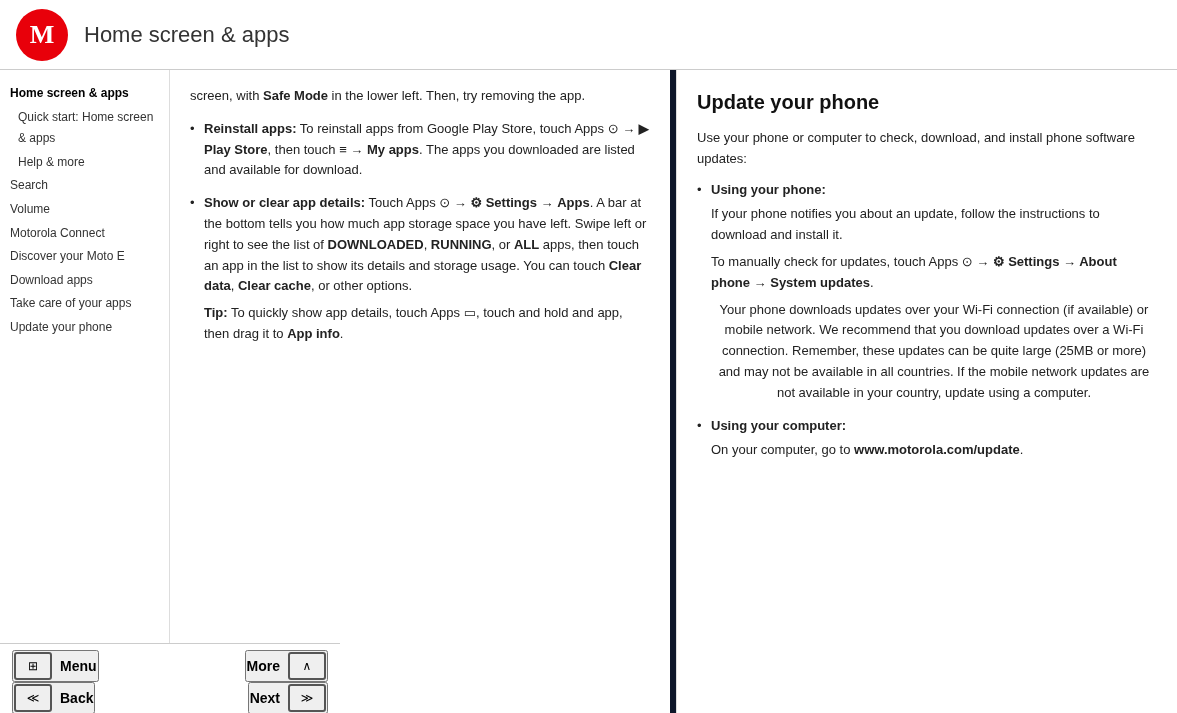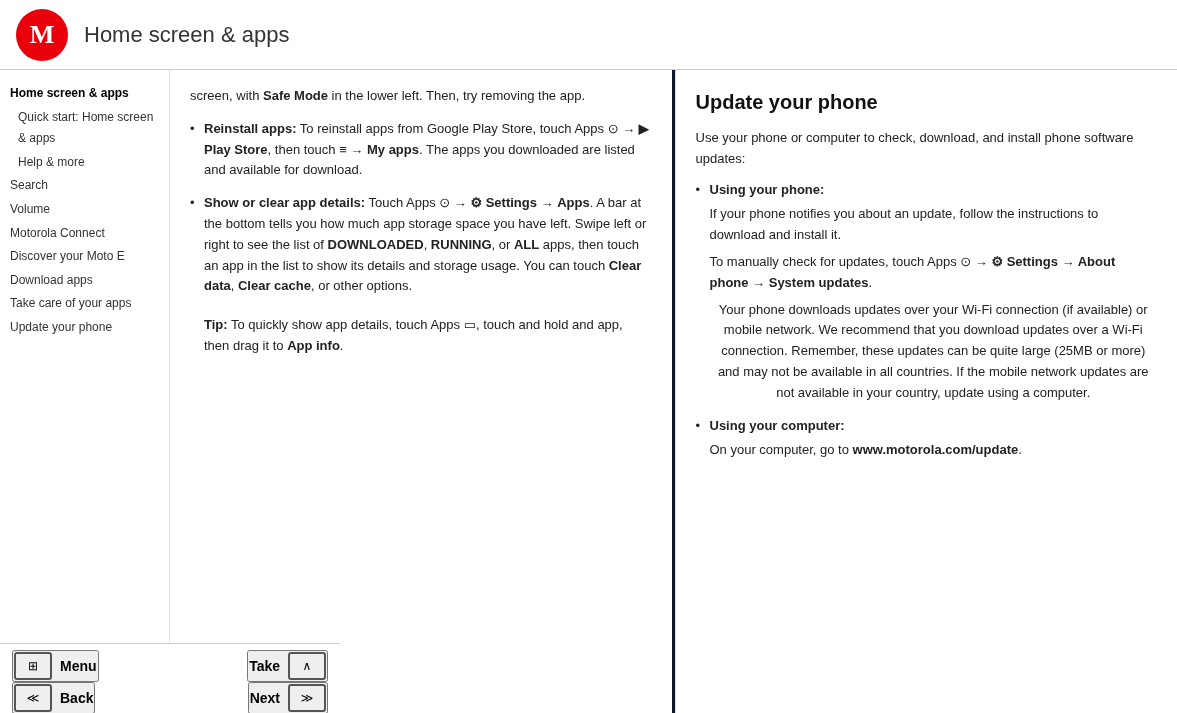--- a/index.html
+++ b/index.html
@@ -65,21 +65,21 @@
       cursor: pointer;
       padding: 1px 2px;
     }
     .sidebar .active { font-weight: bold; color: #000; }
     .sidebar .indent { padding-left: 10px; }
 
     .panel-left {
       flex: 1;
       padding: 16px 20px;
       overflow-y: auto;
-      border-right: 3px solid #0f172a;
+      border-right: 6px solid #0f172a;
       font-size: 13px;
       line-height: 1.6;
       color: #222;
     }
     .panel-right {
       flex: 1;
       padding: 16px 20px;
       overflow-y: auto;
       font-size: 13px;
       line-height: 1.6;
@@ -174,21 +174,21 @@
     <ul class="bullet-list" style="margin-top:12px;">
       <li>
         <span>
           <strong>Reinstall apps:</strong> To reinstall apps from Google Play Store, touch Apps ⊙ → <strong>▶ Play Store</strong>, then touch ≡ → <strong>My apps</strong>. The apps you downloaded are listed and available for download.
         </span>
       </li>
       <li>
         <span>
           <strong>Show or clear app details:</strong> Touch Apps ⊙ → <strong>⚙ Settings</strong> → <strong>Apps</strong>. A bar at the bottom tells you how much app storage space you have left. Swipe left or right to see the list of <strong>DOWNLOADED</strong>, <strong>RUNNING</strong>, or <strong>ALL</strong> apps, then touch an app in the list to show its details and storage usage. You can touch <strong>Clear data</strong>, <strong>Clear cache</strong>, or other options.
         </span>
-        <div style="margin-top:18px;">
+        <div style="margin-top:6px;">
           <span class="tip-label">Tip:</span> To quickly show app details, touch Apps ▭, touch and hold and app, then drag it to <strong>App info</strong>.
         </div>
       </li>
     </ul>
   </div>
 
   <div style="width:1px; background:#ddd; flex-shrink:0;"></div>
 
   <div class="panel-right">
     <h2 class="section-title">Update your phone</h2>
@@ -210,21 +210,21 @@
 
 <div style="position:absolute; bottom:0; left:0; width:340px; height:70px; background:#fff; border-top:1px solid #ccc; display:flex; flex-direction:column; justify-content:space-around; padding:6px 12px; z-index:10;">
   <div class="footer-row">
     <button class="footer-item">
       <div class="footer-box">
         <span>⊞</span>
       </div>
       <span class="footer-label">Menu</span>
     </button>
     <button class="footer-item">
-      <span class="footer-label">Take</span>
+      <span class="footer-label">More</span>
       <div class="footer-box">
         <span>∧</span>
       </div>
     </button>
   </div>
   <div class="footer-row">
     <button class="footer-item">
       <div class="footer-box">
         <span>≪</span>
       </div>

